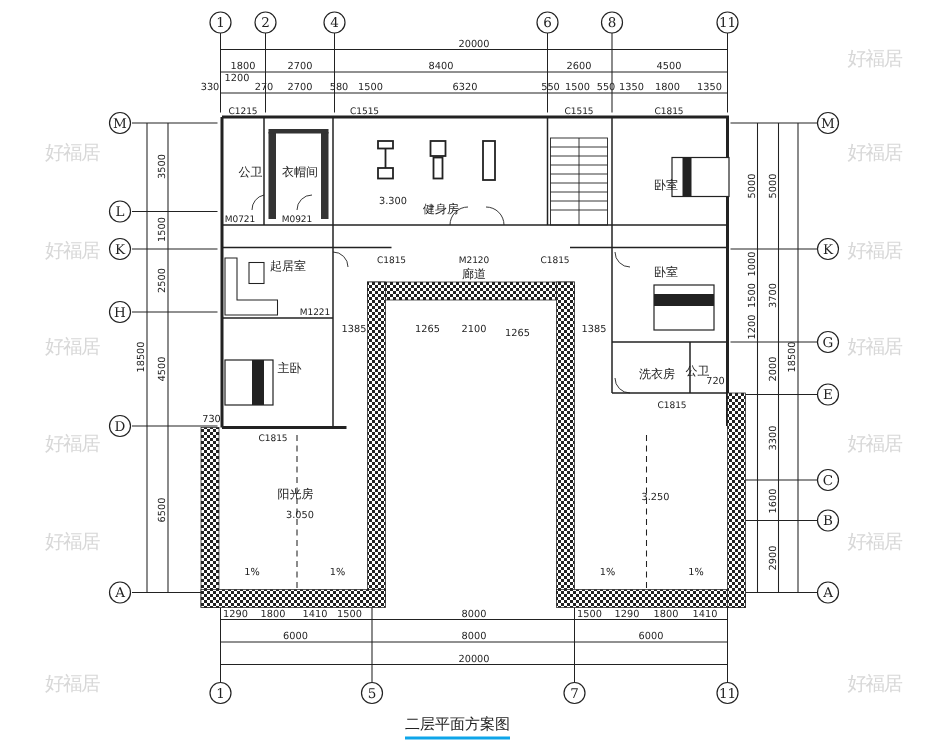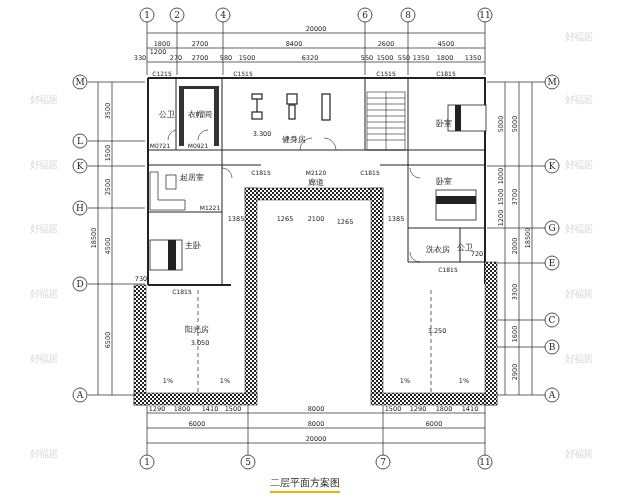--- a/index.html
+++ b/index.html
@@ -1,23 +1,23 @@
 <!DOCTYPE html>
 <html><head>
 <meta charset="utf-8">
 <style>
   html,body{margin:0;padding:0;background:#ffffff;}
   body{width:625px;height:500px;overflow:hidden;position:relative;font-family:"DejaVu Sans",sans-serif;}
   #plan{position:absolute;left:0;top:0;width:625px;height:500px;}
-  .wm{position:absolute;font-family:Liberation Serif, serif;font-size:10px;color:#d8d8d8;letter-spacing:-1px;}
+  .wm{position:absolute;font-family:Liberation Serif, serif;font-size:13px;color:#d8d8d8;letter-spacing:-1px;}
   .lbl{font-family:"DejaVu Sans",sans-serif;fill:#222;}
   .dim{font-size:6.5px;}
   .room{font-size:8px;}
   .axis{font-size:9px;font-family:"DejaVu Serif",serif;}
-  .title{position:absolute;left:270px;top:476px;font-size:10px;color:#222;border-bottom:2px solid #eab308;padding-bottom:1px;font-family:Liberation Sans, sans-serif;}
+  .title{position:absolute;left:270px;top:476px;font-size:10px;color:#222;border-bottom:2px solid #0ea5e9;padding-bottom:1px;font-family:Liberation Sans, sans-serif;}
 </style>
 </head>
 <body>
 
 <svg id="plan" viewBox="0 0 625 500" xmlns="http://www.w3.org/2000/svg">
   <defs>
     <pattern id="hatch" width="4" height="4" patternUnits="userSpaceOnUse">
       <rect width="4" height="4" fill="#fff"></rect>
       <rect x="0" y="0" width="2" height="2" fill="#222"></rect>
       <rect x="2" y="2" width="2" height="2" fill="#222"></rect>

